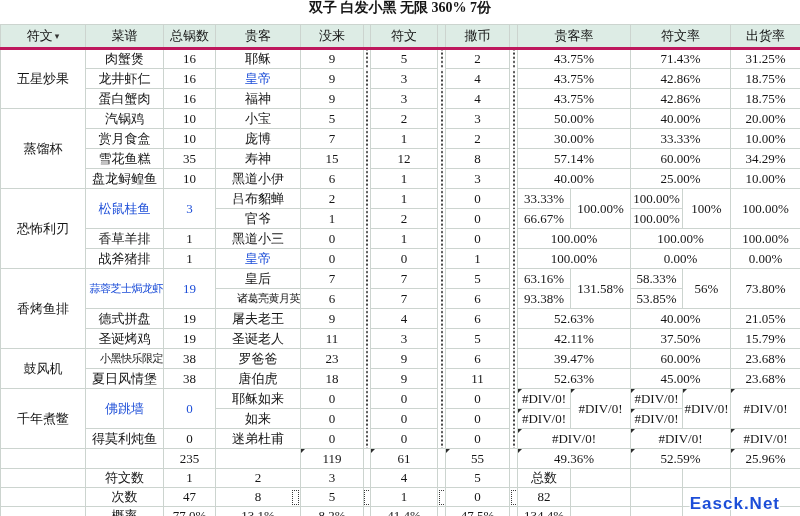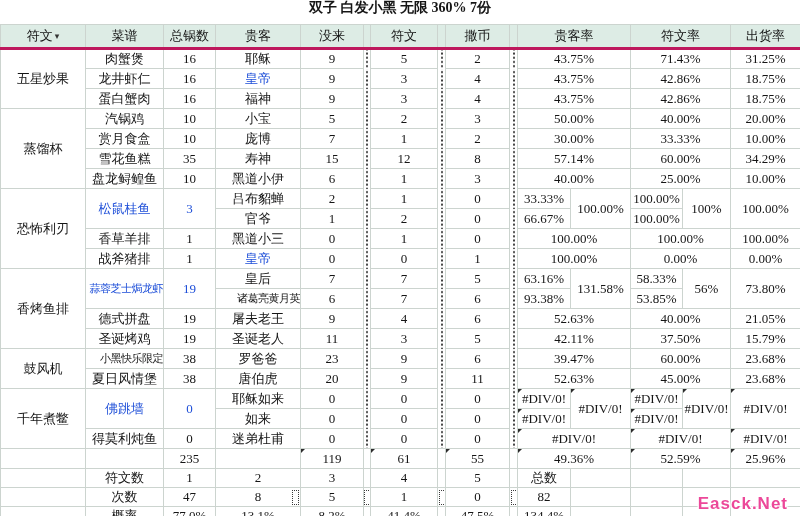--- a/index.html
+++ b/index.html
@@ -21,22 +21,22 @@
   .dot{border-top:none;border-bottom:none;
        background-image:radial-gradient(circle,#3c3c3c 0.9px,rgba(0,0,0,0) 1.1px);
        background-size:4px 4.2px;background-repeat:repeat-y;background-position:50% 1px;}
   .mk::before{content:"";position:absolute;top:0;left:0;
        border-top:4px solid #2c2c2c;border-right:4px solid transparent;}
   .bx::after{content:"";position:absolute;left:50%;top:2px;margin-left:-3px;width:5px;height:13px;
        border:1px dotted #3a3a3a;}
   .bxr::after{content:"";position:absolute;right:1px;top:2px;width:5px;height:13px;
        border:1px dotted #3a3a3a;}
   .filt{display:inline-block;font-size:9px;margin-left:2px;color:#333;transform:translateY(-1px);}
-  .watermark{position:absolute;right:12px;bottom:2px;font-family:"Liberation Sans","DejaVu Sans",sans-serif;
-       font-weight:bold;font-size:17px;letter-spacing:1px;color:#ec4899;
+  .watermark{position:absolute;right:20px;bottom:2px;font-family:"Liberation Sans","DejaVu Sans",sans-serif;
+       font-weight:bold;font-size:17px;letter-spacing:1px;color:#1d4ed8;
        text-shadow:0 0 2px #fff,0 0 3px #fff,1px 1px 0 #fff,-1px -1px 0 #fff,1px -1px 0 #fff,-1px 1px 0 #fff;}
 </style>
 </head>
 <body>
 
 <div class="page">
   <div class="title">双子 白发小黑 无限 360% 7份</div>
   <table>
     <colgroup>
       <col class="cA">
@@ -297,21 +297,21 @@
           <td>6</td>
           <td class="dot"></td>
           <td colspan="2">39.47%</td>
           <td colspan="2">60.00%</td>
           <td>23.68%</td>
         </tr>
         <tr>
           <td>夏日风情堡</td>
           <td>38</td>
           <td>唐伯虎</td>
-          <td>20</td>
+          <td>18</td>
           <td class="dot"></td>
           <td>9</td>
           <td class="dot"></td>
           <td>11</td>
           <td class="dot"></td>
           <td colspan="2">52.63%</td>
           <td colspan="2">45.00%</td>
           <td>23.68%</td>
         </tr>
         <tr>

